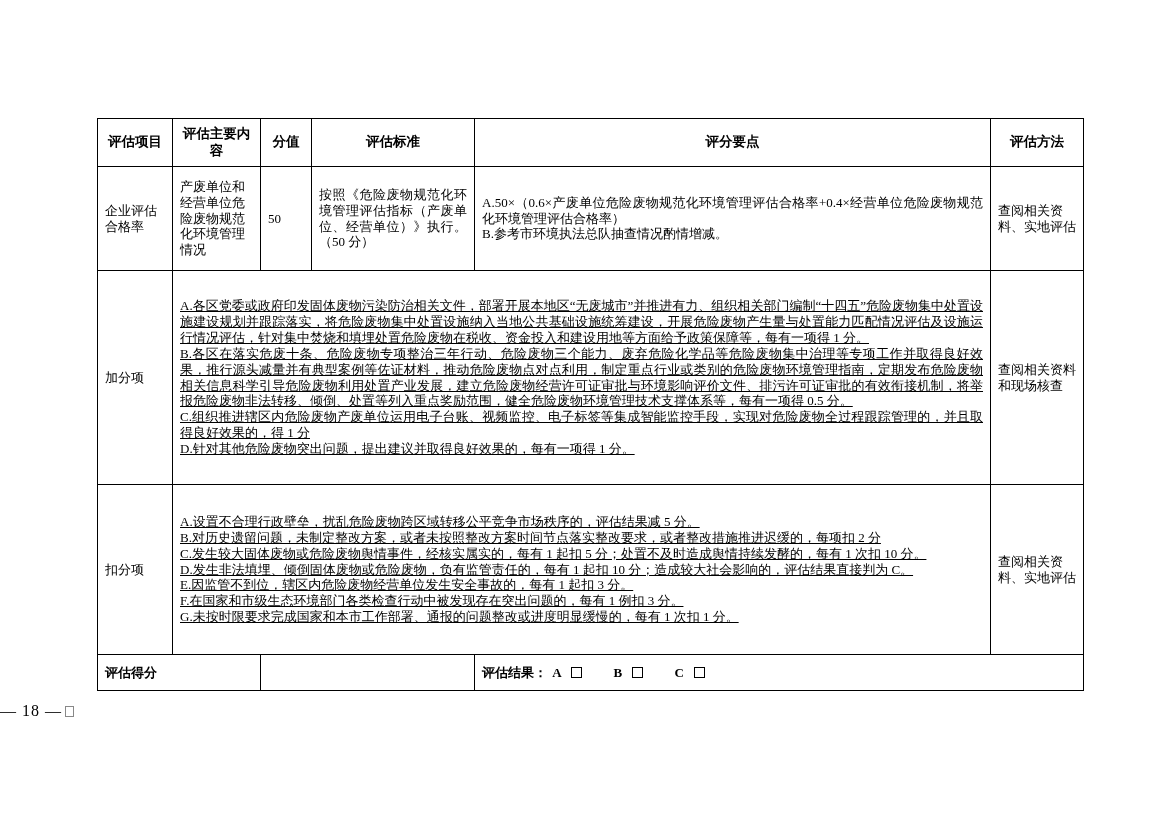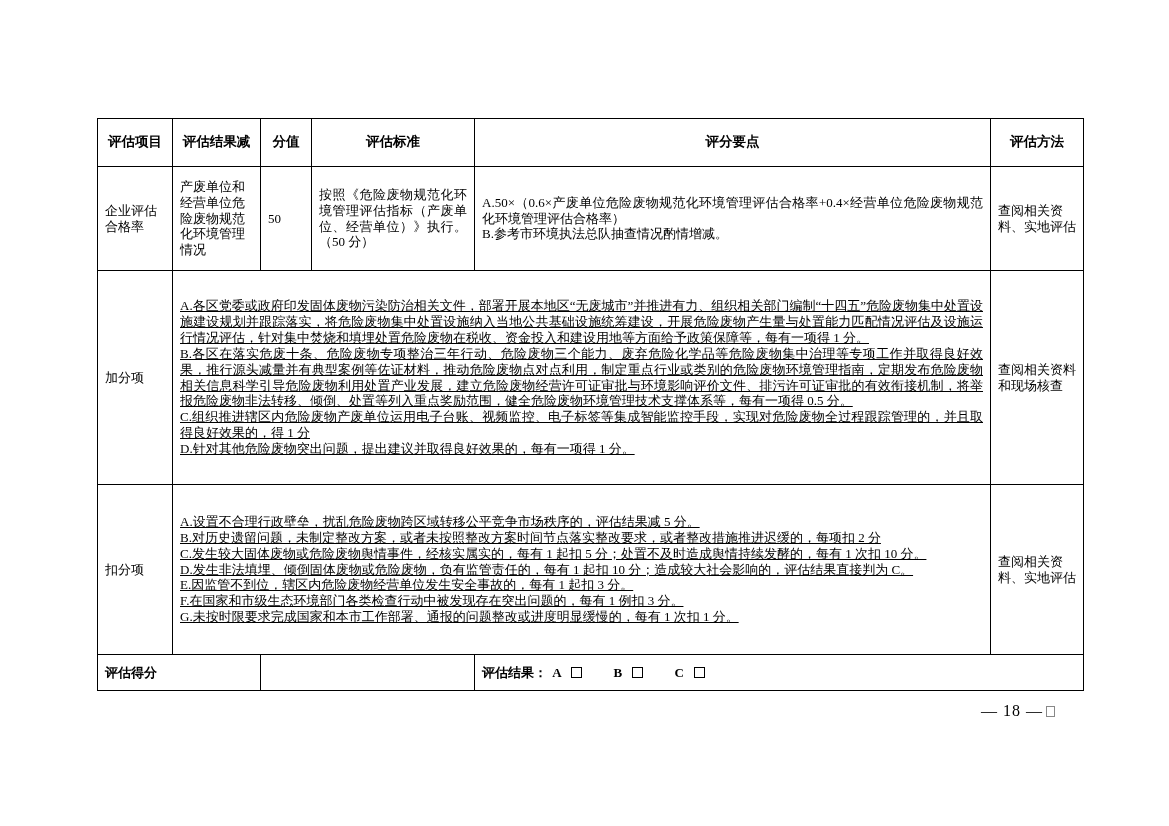--- a/index.html
+++ b/index.html
@@ -62,21 +62,21 @@
     border: 1.3px solid #000;
     vertical-align: -1px;
     margin-left: 7px;
     background: #fff;
   }
   .footer {
     position: absolute;
     left: 0;
     top: 702px;
     width: 100%;
-    text-align: right;
+    text-align: left;
     font-size: 16px;
     letter-spacing: 1px;
   }
   .footer-box {
     display: inline-block;
     width: 9px;
     height: 11px;
     border: 1px solid #888;
     vertical-align: -1px;
     margin-left: 3px;
@@ -92,21 +92,21 @@
       <col style="width:75px">
       <col style="width:88px">
       <col style="width:51px">
       <col style="width:163px">
       <col style="width:516px">
       <col style="width:93px">
     </colgroup>
     <thead>
       <tr style="height:48px">
         <th>评估项目</th>
-        <th>评估结果减</th>
+        <th>评估主要内容</th>
         <th>分值</th>
         <th>评估标准</th>
         <th>评分要点</th>
         <th>评估方法</th>
       </tr>
     </thead>
     <tbody>
       <tr style="height:104px">
         <td class="center">企业评估合格率</td>
         <td class="center">产废单位和经营单位危险废物规范化环境管理情况</td>

